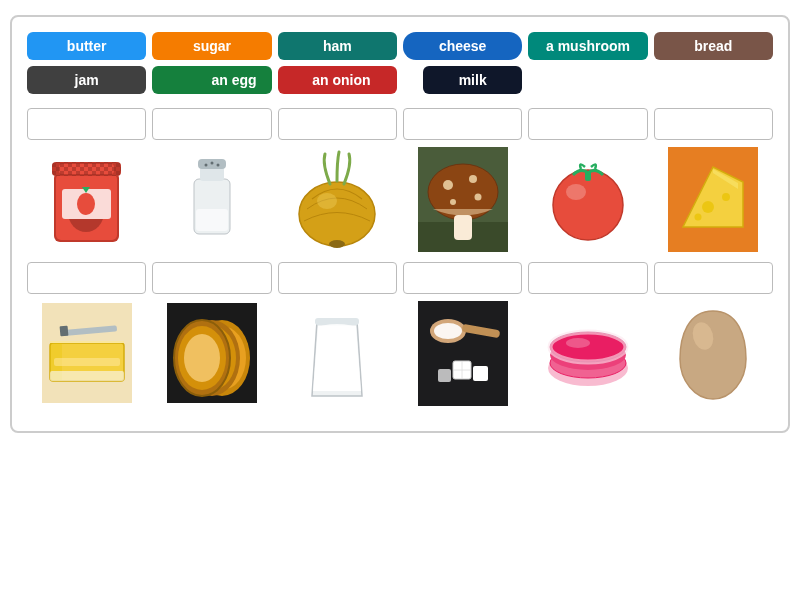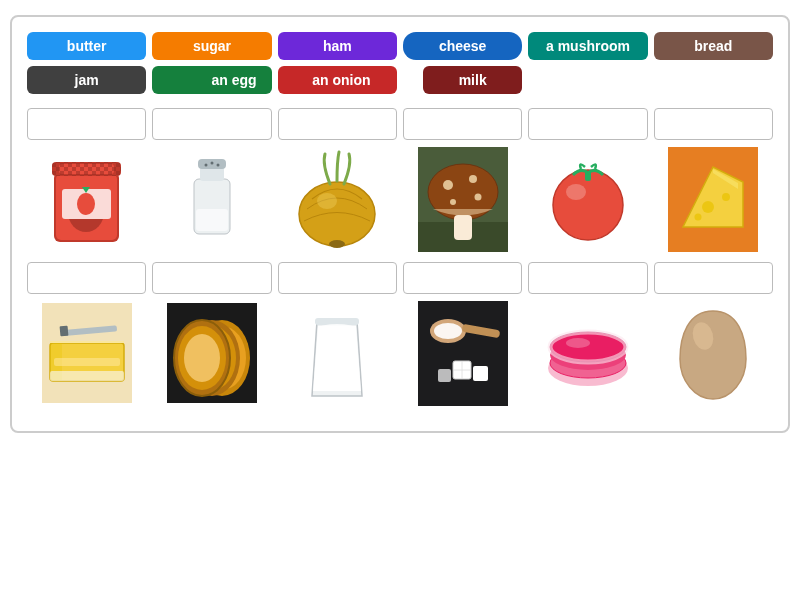--- a/index.html
+++ b/index.html
@@ -70,28 +70,28 @@
       justify-content: center;
       overflow: hidden;
       border-radius: 4px;
     }
 
     
     .chip-blue { background: #2196F3; }
     .chip-red { background: #E53935; }
     .chip-orange { background: #F57C00; }
     .chip-green { background: #388E3C; }
-    .chip-purple { background: #6d28d9; }
+    .chip-purple { background: #0f766e; }
     .chip-darkblue { background: #1565C0; border-radius: 13px; }
     .chip-teal { background: #00897B; }
     .chip-brown { background: #795548; }
     .chip-violet { background: #404040; border-radius: 6px; }
     .chip-lightblue { background: #15803d; padding-left: 48px; }
     .chip-darkred { background: #C62828; padding-left: 12px; }
-    .chip-darkorange { background: #7f1d1d; margin-left: 20px; }
+    .chip-darkorange { background: #0f172a; margin-left: 20px; }
   </style>
 </head>
 <body>
 
 <div class="outer">
 
   <div class="word-bank">
 
     <div class="word-chip chip-blue">butter</div>
     <div class="word-chip chip-orange">sugar</div>

